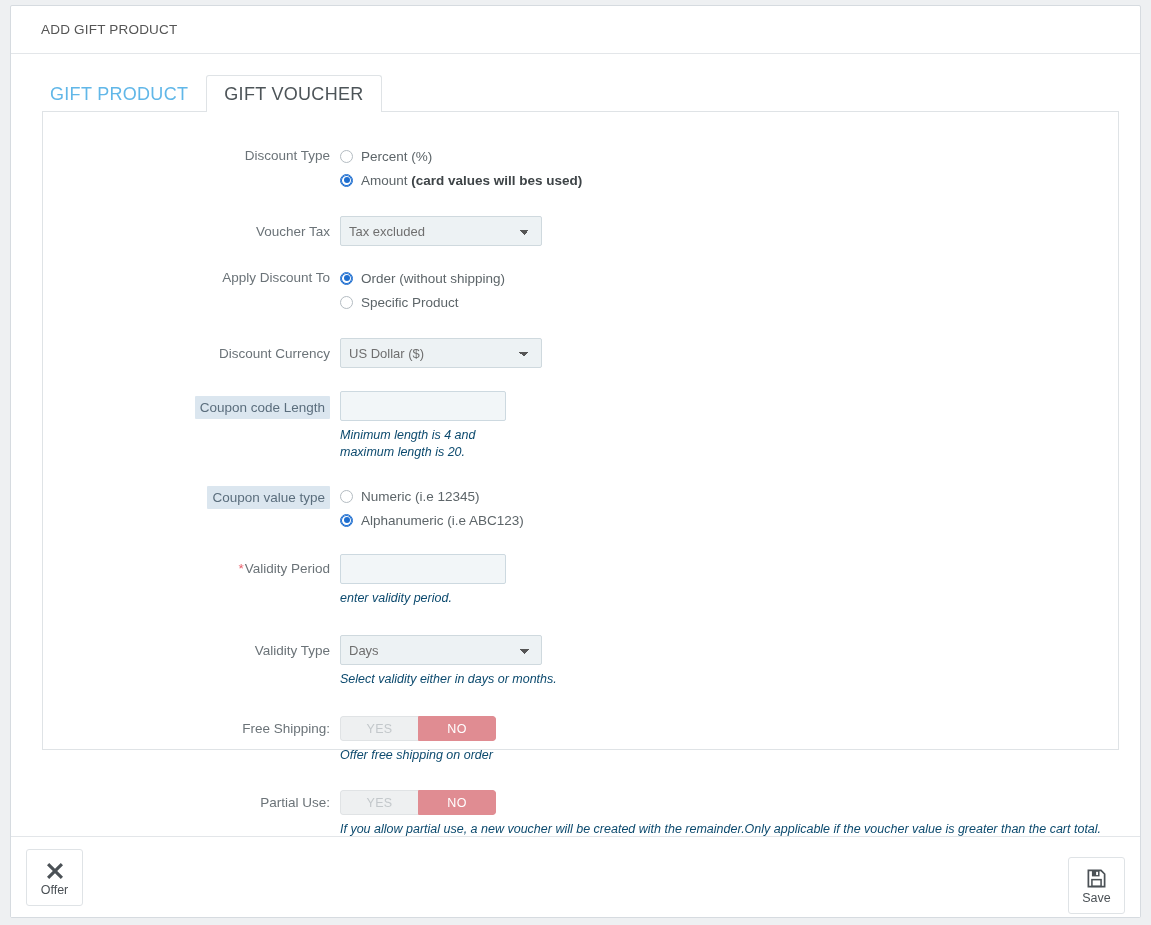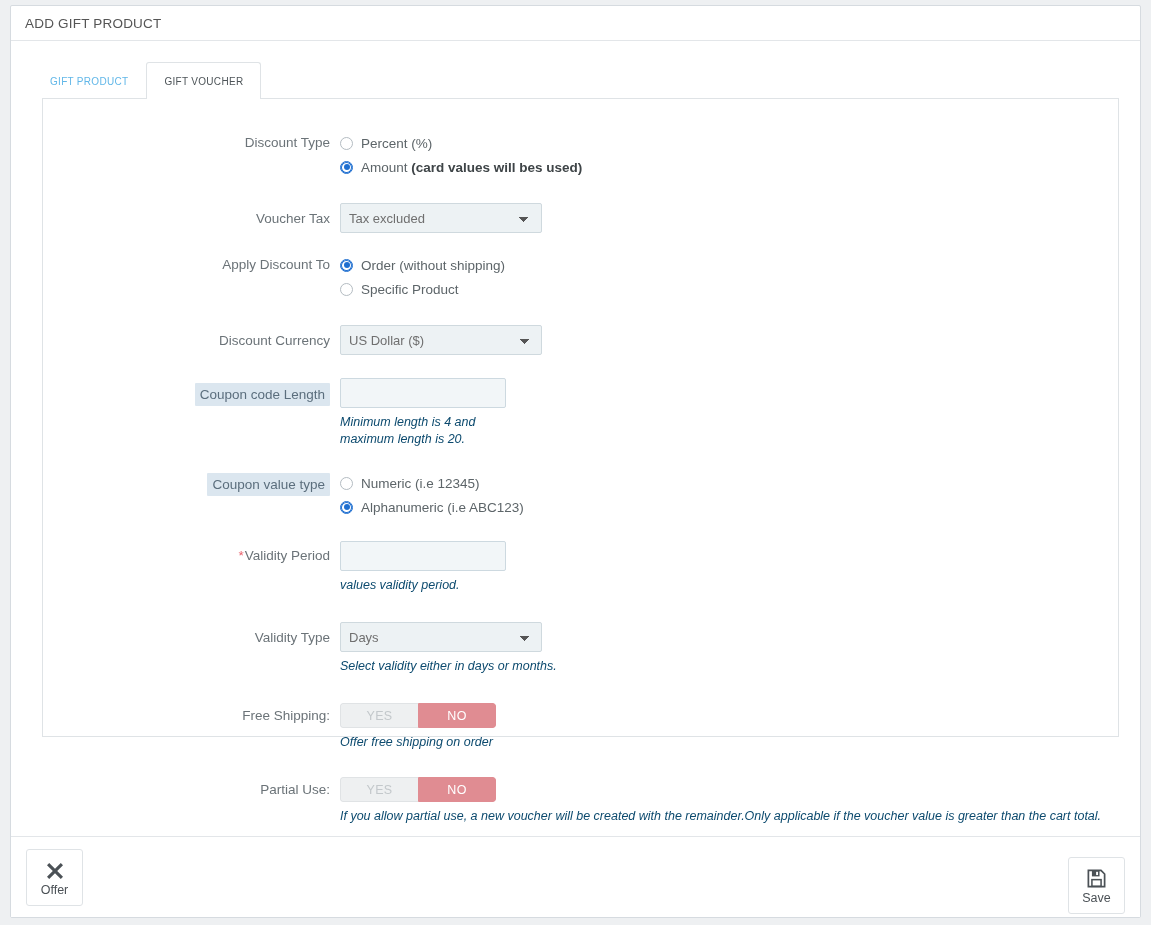--- a/index.html
+++ b/index.html
@@ -19,46 +19,46 @@
     left: 10px;
     top: 5px;
     width: 1131px;
     height: 913px;
     background: #ffffff;
     border: 1px solid #d6dbe0;
     border-radius: 2px;
   }
 
   .panel-header {
-    height: 35px;
+    height: 48px;
     border-bottom: 1px solid #e3e6e9;
     display: flex;
     align-items: center;
-    padding-left: 14px;
+    padding-left: 30px;
   }
   .panel-title {
     font-size: 13.5px;
     color: #555;
     letter-spacing: .2px;
   }
 
   
   .tabs-row {
     position: relative;
     height: 38px;
     margin-top: 19px;
     padding-left: 21px;
     display: flex;
     align-items: flex-end;
   }
   .tab {
     height: 37px;
     line-height: 37px;
     padding: 0 17px;
-    font-size: 10px;
+    font-size: 18px;
     letter-spacing: .3px;
     cursor: pointer;
     border: 1px solid transparent;
     border-bottom: none;
     position: relative;
     top: 1px;
   }
   .tab.inactive { color: #61b7e8; }
   .tab.active {
     color: #4d5458;
@@ -335,21 +335,21 @@
         </div>
       </div>
     </div>
 
     <div class="form-row" style="margin-top:20px;">
       <div class="form-label" style="padding-top:5px;">
         <span class="req">*</span><span>Validity Period</span>
       </div>
       <div class="form-field">
         <input class="styled" type="text" value="" style="">
-        <div class="hint">values validity period.</div>
+        <div class="hint">enter validity period.</div>
       </div>
     </div>
 
     <div class="form-row" style="margin-top:28px;">
       <div class="form-label" style="padding-top:6px;">Validity Type</div>
       <div class="form-field">
         <select class="styled">
           <option>Days</option>
         </select>
         <div class="hint">Select validity either in days or months.</div>

